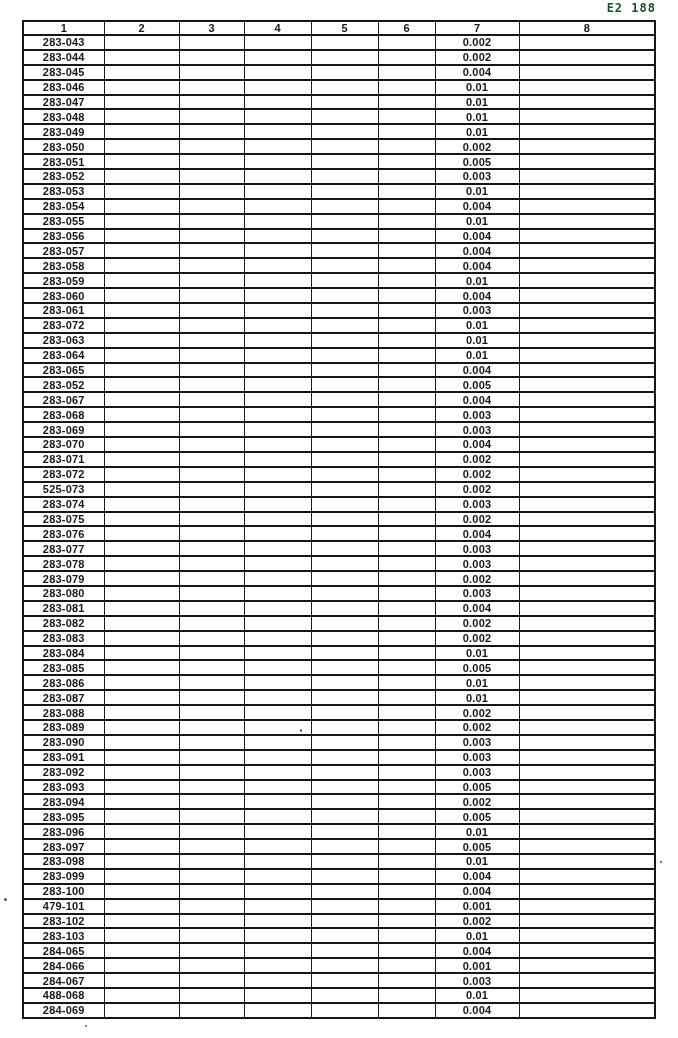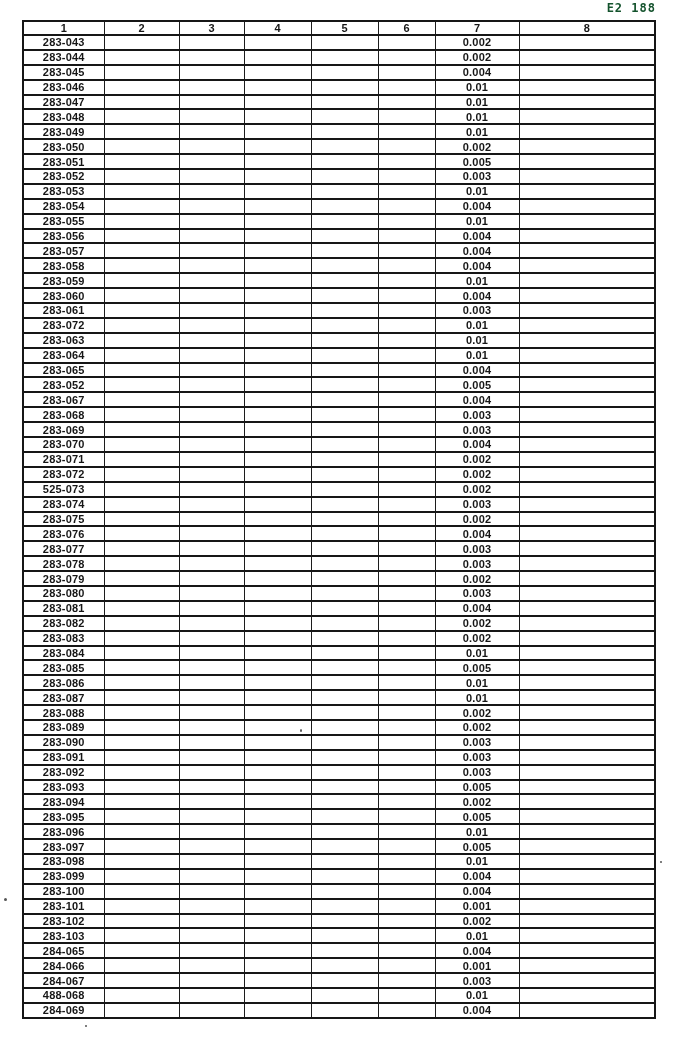--- a/index.html
+++ b/index.html
@@ -678,21 +678,21 @@
         <td>283-100</td>
         <td></td>
         <td></td>
         <td></td>
         <td></td>
         <td></td>
         <td>0.004</td>
         <td></td>
       </tr>
       <tr>
-        <td>283-101</td>
+        <td>479-101</td>
         <td></td>
         <td></td>
         <td></td>
         <td></td>
         <td></td>
         <td>0.001</td>
         <td></td>
       </tr>
       <tr>
         <td>283-102</td>

